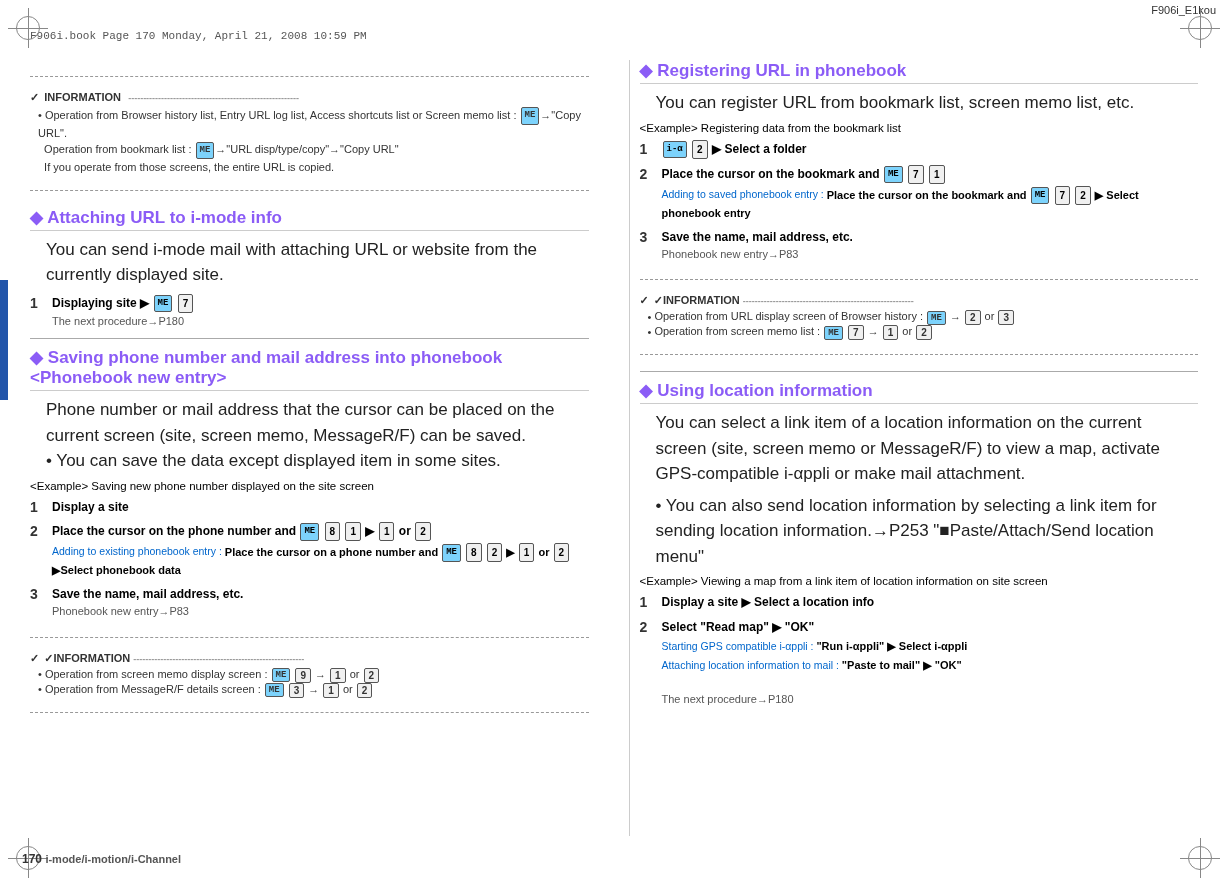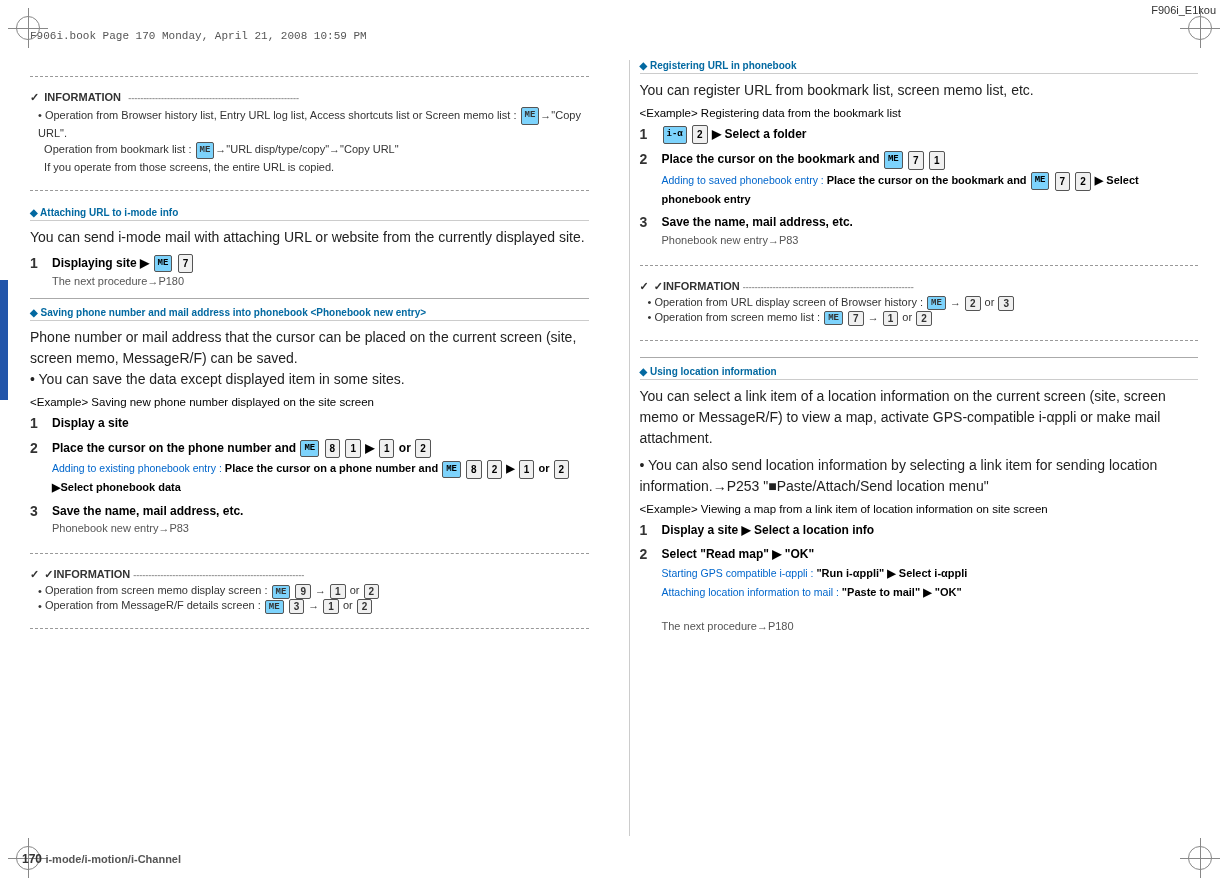--- a/index.html
+++ b/index.html
@@ -101,23 +101,23 @@
     }
 
     .right-column {
       flex: 1;
       padding-left: 10px;
       border-left: 1px solid #ccc;
     }
 
     
     .section-title {
-      font-size: 10px;
-      font-weight: bold;
-      color: #0369a1;
+      font-size: 17px;
+      font-weight: bold;
+      color: #8b5cf6;
       margin-bottom: 4px;
       padding-bottom: 2px;
       border-bottom: 1px solid #ccc;
     }
 
     .section-title::before {
       content: '◆ ';
     }
 
     
@@ -150,24 +150,24 @@
       list-style: none;
       padding-left: 8px;
     }
 
     .info-content ul li::before {
       content: '• ';
     }
 
     
     .body-text {
-      font-size: 14px;
+      font-size: 17px;
       line-height: 1.5;
       color: #222;
-      margin: 6px 0;
+      margin: 6px 16px;
     }
 
     
     .step {
       display: flex;
       align-items: flex-start;
       margin: 6px 0;
     }
 
     .step-number {

